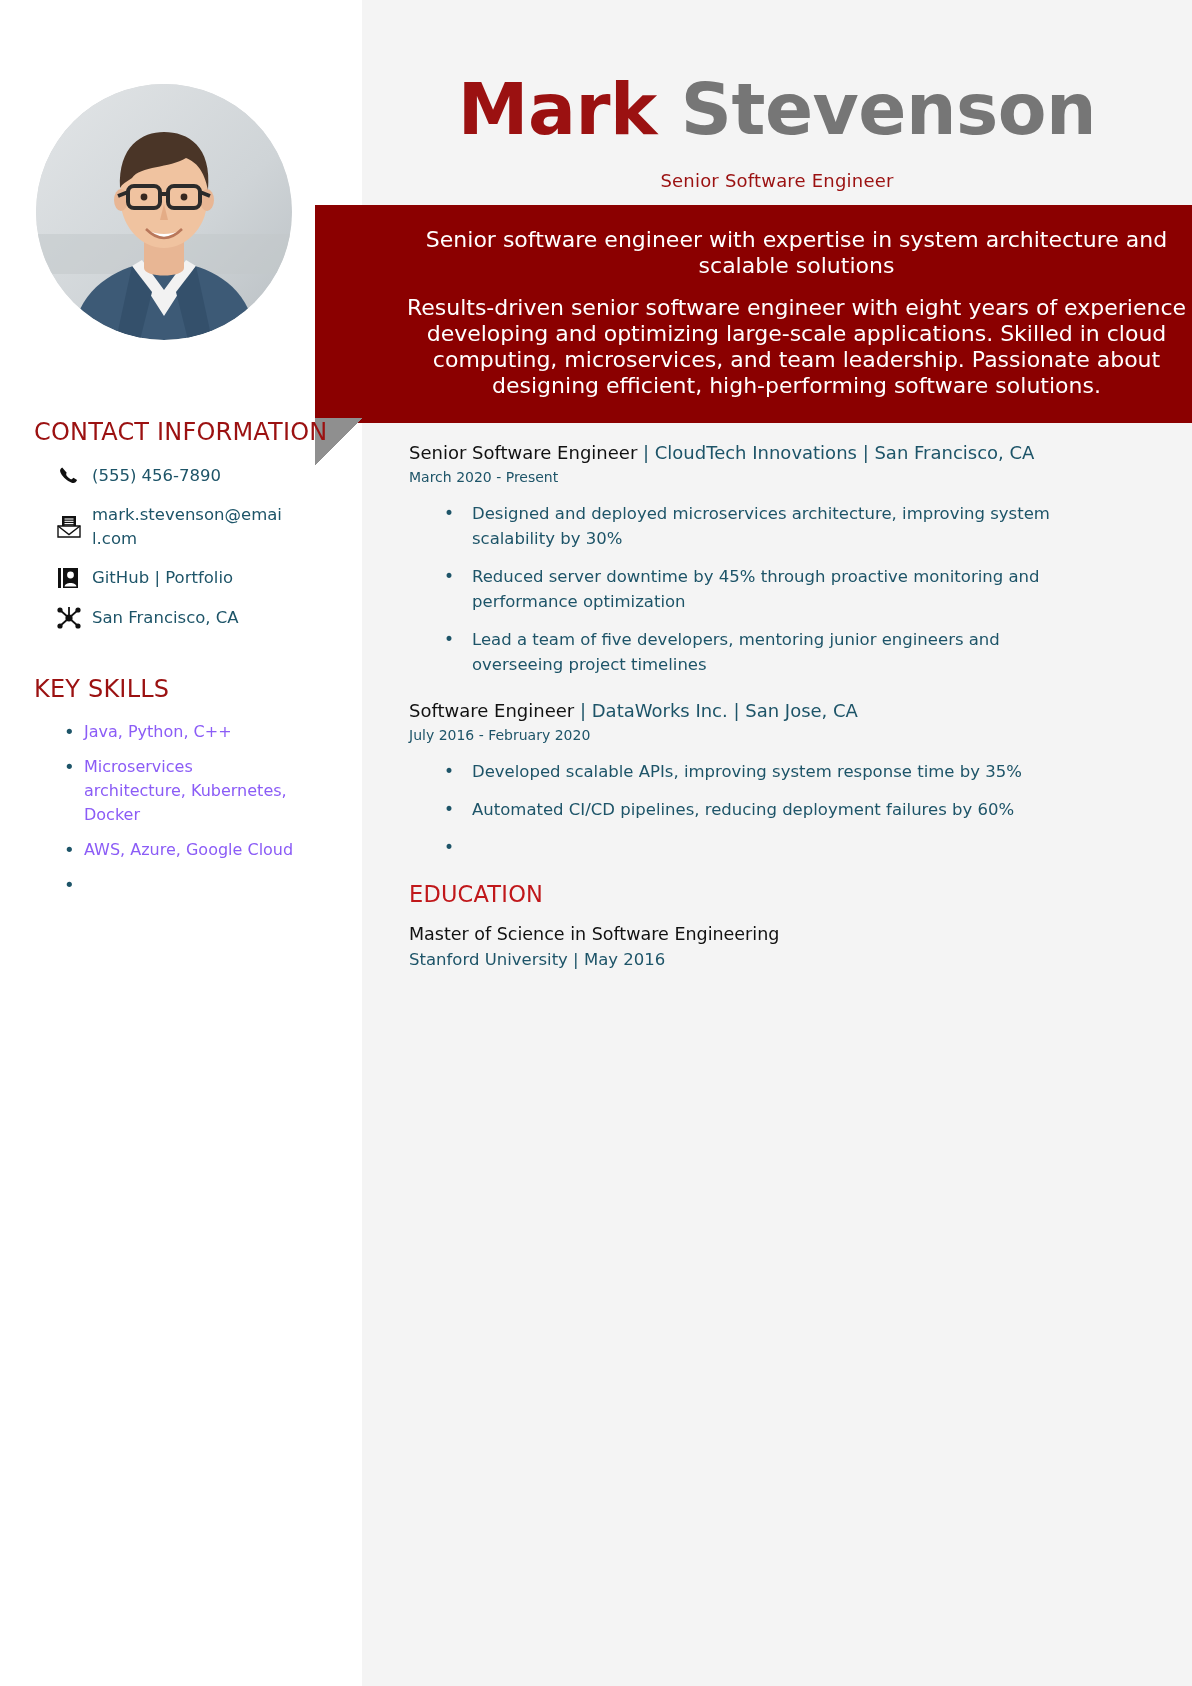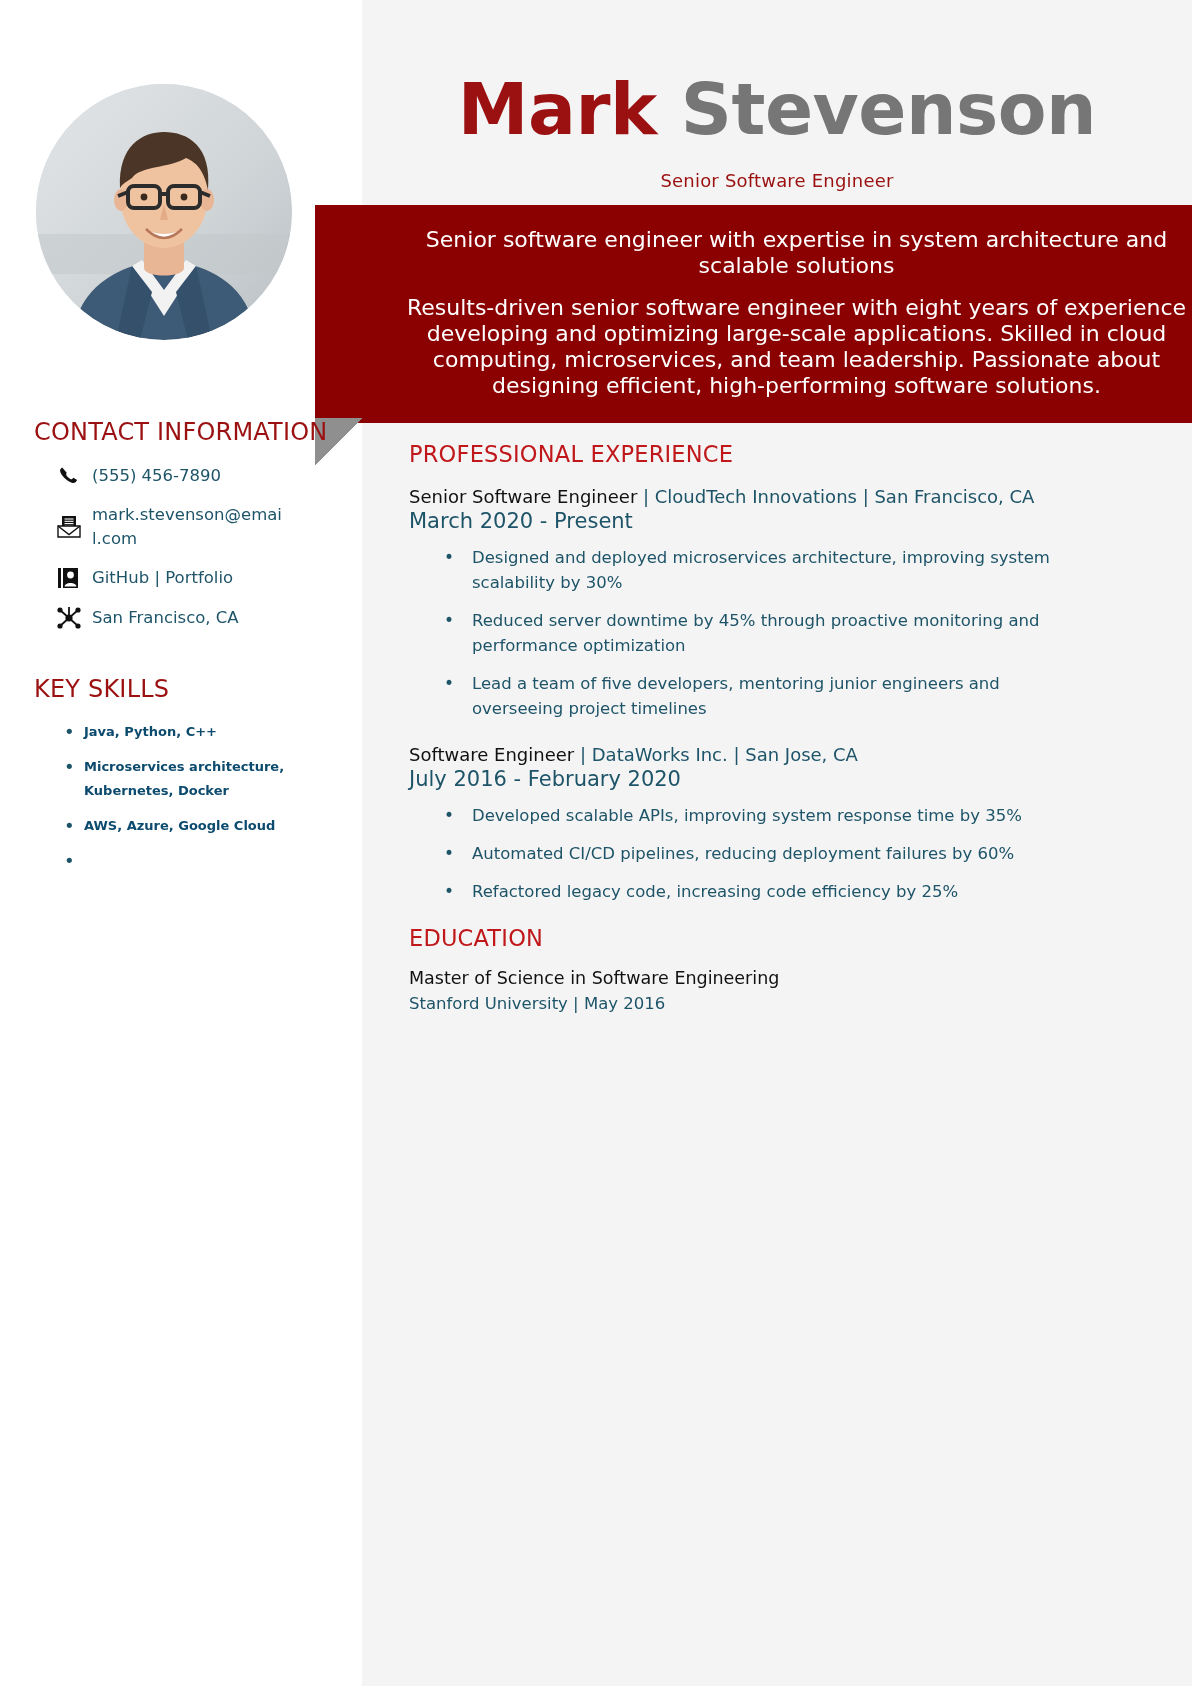--- a/index.html
+++ b/index.html
@@ -145,25 +145,24 @@
   }
   .skill-bullet {
     flex: 0 0 26px;
     color: #1d5468;
     font-size: 18px;
     line-height: 24px;
     text-align: left;
     padding-left: 6px;
   }
   .skill-text {
-    color: #0c4a6e;
-    font-size: 13px;
+    color: #8b5cf6;
+    font-size: 16px;
     line-height: 24px;
     max-width: 215px;
-    font-weight: bold;
   }
 
   
   .right-col {
     position: absolute;
     left: 362px;
     top: 440px;
     width: 830px;
     padding: 0 116px 0 47px;
   }
@@ -177,21 +176,21 @@
   }
   .job { margin-bottom: 4px; }
   .job-title-line {
     font-size: 18px;
     line-height: 25px;
   }
   .job-title-line .role { color: #111111; }
   .job-title-line .meta { color: #1d5468; }
   .job-dates {
     color: #1d5468;
-    font-size: 21px;
+    font-size: 14px;
     line-height: 23px;
     margin-top: 1px;
   }
   .bullets { margin-top: 12px; padding-left: 35px; }
   .bullet-row {
     display: flex;
     align-items: flex-start;
     margin-bottom: 13px;
   }
   .bullet-dot {
@@ -367,21 +366,20 @@
         <span class="skill-text">AWS, Azure, Google Cloud</span>
       </div>
       <div class="skill-item">
         <span class="skill-bullet">•</span>
       </div>
     </div>
   </div>
 
   <div class="right-col">
 
-    <div class="main-heading">PROFESSIONAL EXPERIENCE</div>
 
     <div class="job">
       <div class="job-title-line">
         <span class="role">Senior Software Engineer</span><span class="meta"> | CloudTech Innovations | San Francisco, CA</span>
       </div>
       <div class="job-dates">March 2020 - Present</div>
       <div class="bullets">
         <div class="bullet-row">
           <span class="bullet-dot">•</span>
           <span class="bullet-text">Designed and deployed microservices architecture, improving system scalability by 30%</span>
@@ -408,21 +406,20 @@
         <div class="bullet-row">
           <span class="bullet-dot">•</span>
           <span class="bullet-text">Developed scalable APIs, improving system response time by 35%</span>
         </div>
         <div class="bullet-row">
           <span class="bullet-dot">•</span>
           <span class="bullet-text">Automated CI/CD pipelines, reducing deployment failures by 60%</span>
         </div>
         <div class="bullet-row">
           <span class="bullet-dot">•</span>
-          <span class="bullet-text">Refactored legacy code, increasing code efficiency by 25%</span>
         </div>
       </div>
     </div>
 
     <div class="main-heading edu-heading">EDUCATION</div>
 
     <div>
       <div class="edu-degree">Master of Science in Software Engineering</div>
       <div class="edu-school">Stanford University | May 2016</div>
     </div>

